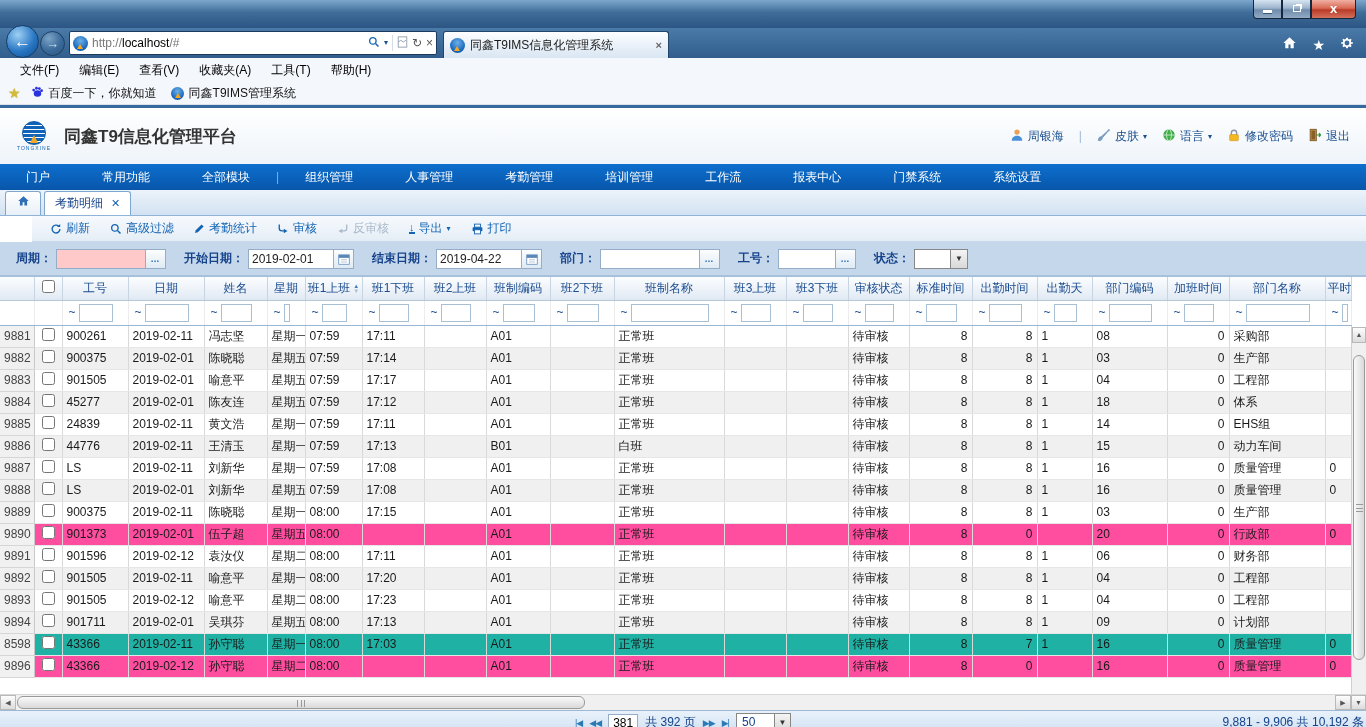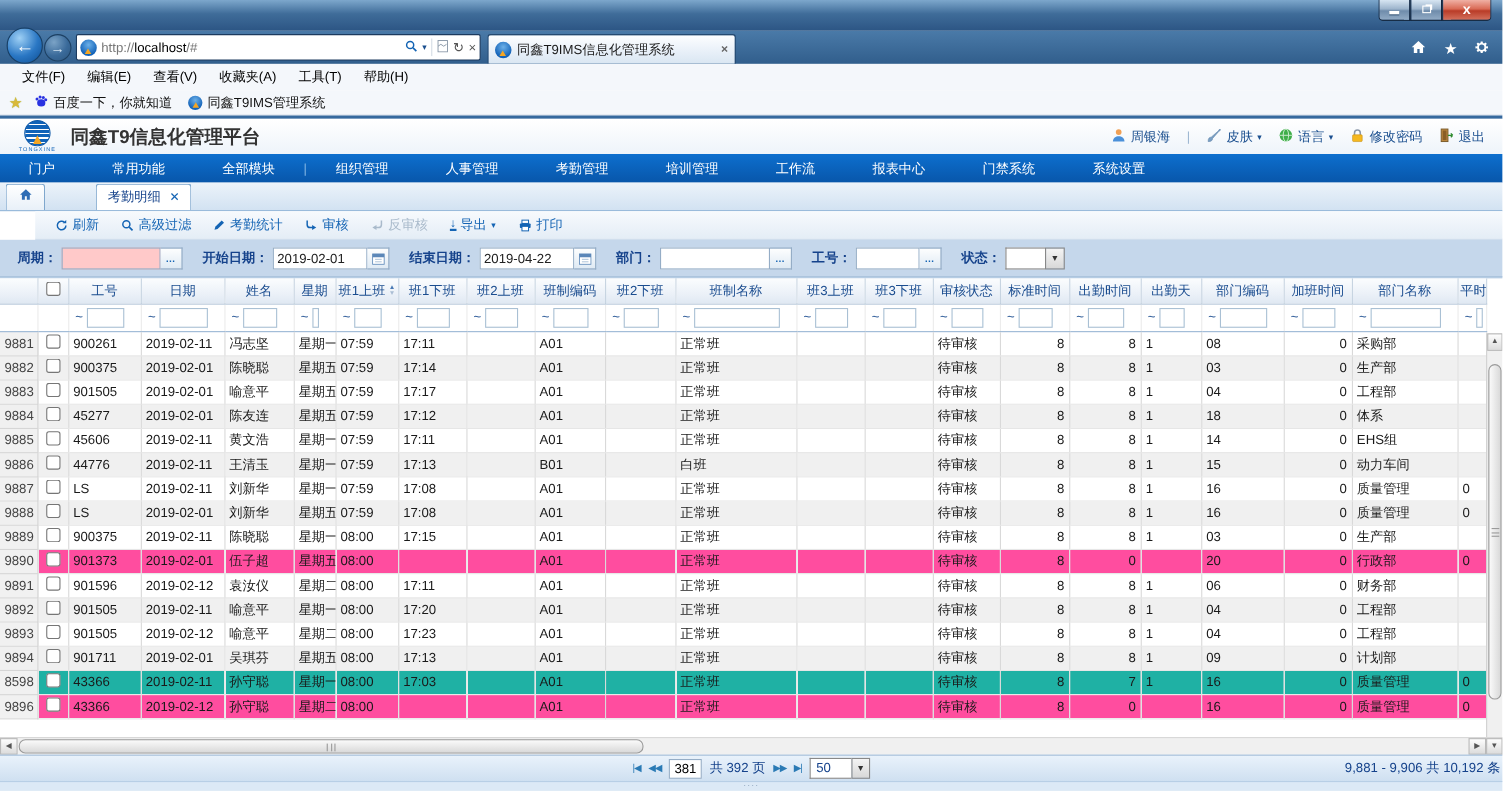--- a/index.html
+++ b/index.html
@@ -47,21 +47,21 @@
   
   .menubar{height:24px;background:#f4f7fb;display:flex;align-items:center;padding-left:10px;color:#000;}
   .menubar span{padding:0 10px;}
   .favbar{height:23px;background:#f4f7fb;border-bottom:1px solid #d9e2ec;display:flex;align-items:center;
     padding-left:8px;gap:6px;color:#111;}
   .fav-item{display:flex;align-items:center;gap:5px;padding:0 4px;}
   .star-add{color:#d9b93a;font-size:14px;text-shadow:0 0 1px #8faf3a;}
   .blue-line{height:3px;background:#36699e;}
 
   
-  .appheader{height:32px;background:linear-gradient(#ffffff,#eef4fa);display:flex;align-items:center;}
+  .appheader{height:56px;background:linear-gradient(#ffffff,#eef4fa);display:flex;align-items:center;}
   .logo{margin-left:14px;width:40px;text-align:center;}
   .logo-circle{width:24px;height:24px;margin:0 auto;border-radius:50%;position:relative;overflow:hidden;
     background:repeating-linear-gradient(#1163b8 0 3px,#ffffff 3px 4px);border:1px solid #0d58a8;}
   .logo-circle::after{content:"";position:absolute;left:7px;bottom:1px;border-left:4px solid transparent;
     border-right:4px solid transparent;border-bottom:8px solid #f5a623;}
   .logo-text{font-size:5px;color:#1163b8;letter-spacing:1px;}
   .app-title{font-size:17px;font-weight:bold;color:#333;margin-left:10px;}
   .user-area{margin-left:auto;display:flex;align-items:center;gap:15px;padding-right:16px;color:#1b4f8f;}
   .ua-item{display:flex;align-items:center;gap:4px;}
   .ua-sep{color:#9fb8d2;}
@@ -71,21 +71,21 @@
   .mainnav{height:26px;background:linear-gradient(#0d6fce,#0856aa);display:flex;align-items:center;color:#fff;}
   .nav-item{padding:12px 26px;line-height:26px;white-space:nowrap;}
   .nav-sep{color:#7fb3e2;}
 
   
   .tabstrip{height:26px;background:linear-gradient(#ecf3fa,#d2e2f2);border-bottom:1px solid #8fb4d8;
     display:flex;align-items:flex-end;padding-left:5px;gap:3px;}
   .home-tab{width:36px;height:24px;background:linear-gradient(#ffffff,#e8f0f8);border:1px solid #7fa7cd;
     border-bottom:none;border-radius:3px 3px 0 0;text-align:center;line-height:22px;}
   .active-tab{height:24px;background:#fff;border:1px solid #7fa7cd;border-bottom:none;border-radius:3px 3px 0 0;
-    display:flex;align-items:center;gap:8px;padding:0 10px;color:#15428b;margin-left:43px;}
+    display:flex;align-items:center;gap:8px;padding:0 10px;color:#15428b;}
   .active-tab .x{color:#1464b4;font-weight:bold;font-size:11px;}
 
   
   .toolbar{height:26px;background:linear-gradient(#f7fafd,#e4edf6);border-bottom:1px solid #c9d9ea;
     display:flex;align-items:center;padding-left:8px;color:#1464b4;margin-left:32px;}
   .tool{display:flex;align-items:center;gap:4px;padding:0 10px;white-space:nowrap;}
   .tool svg{display:block;}
   .tool.disabled{color:#a9bacb;}
   .dl-icon{display:inline-block;border-bottom:2px solid currentColor;line-height:8px;font-size:11px;padding-bottom:1px;}
 
@@ -588,21 +588,21 @@
           <td class="num-r">8</td>
           <td>1</td>
           <td>18</td>
           <td class="num-r">0</td>
           <td>体系</td>
           <td></td>
         </tr>
         <tr class="">
           <td class="rownum">9885</td>
           <td class="chkcell"><input type="checkbox" style=""></td>
-          <td>45606</td>
+          <td>24839</td>
           <td>2019-02-11</td>
           <td>黄文浩</td>
           <td>星期一</td>
           <td>07:59</td>
           <td>17:11</td>
           <td></td>
           <td>A01</td>
           <td></td>
           <td>正常班</td>
           <td></td>

